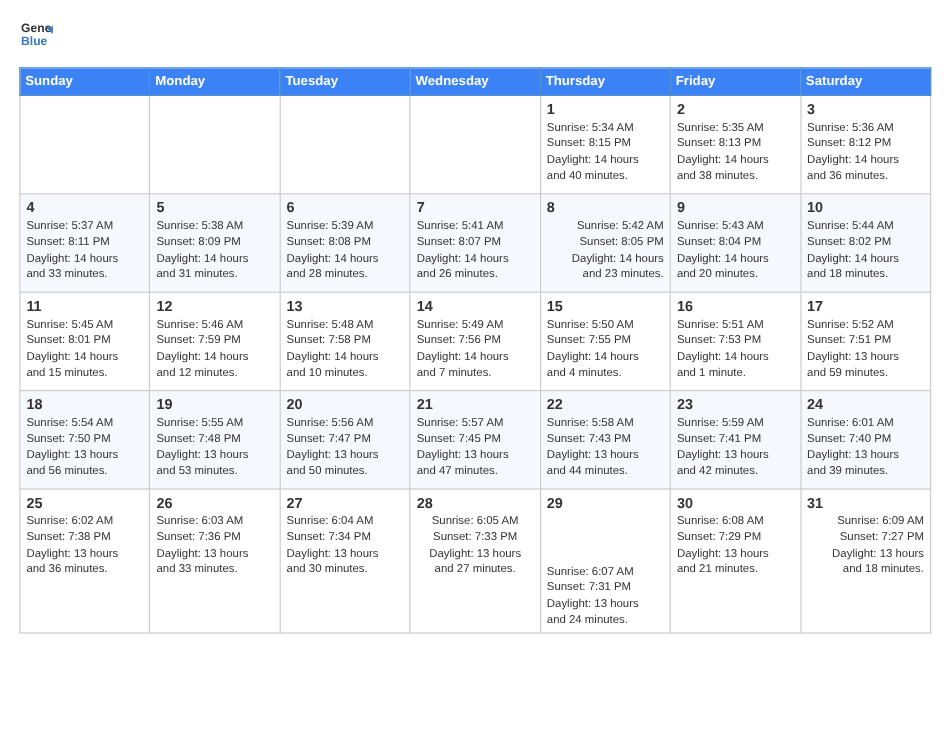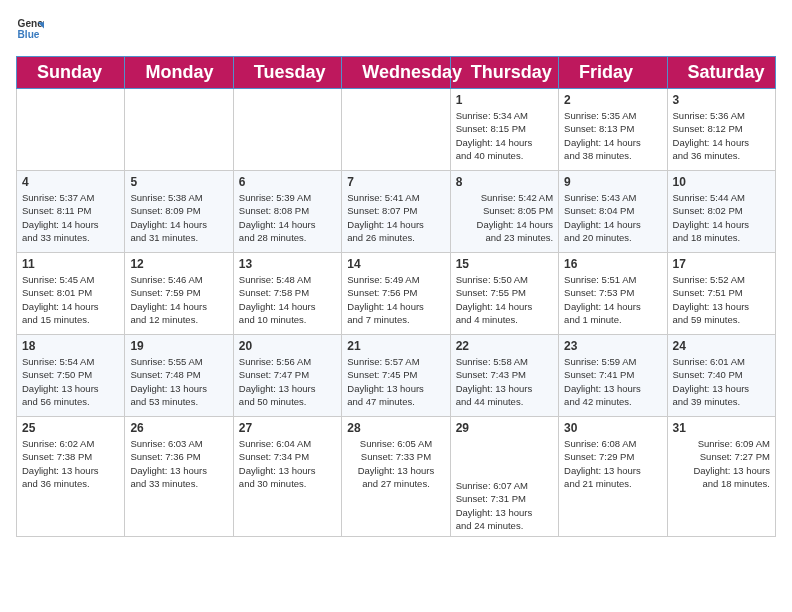--- a/index.html
+++ b/index.html
@@ -36,24 +36,24 @@
     .location-title {
       font-size: 15px;
       color: #444;
     }
     .calendar-table {
       width: 100%;
       border-collapse: collapse;
       table-layout: fixed;
     }
     .calendar-table th {
-      background: #be185d;
+      background: #3b82f6;
       color: #fff;
-      padding: 5px 20px;
-      font-size: 18px;
+      padding: 5px 4px;
+      font-size: 11px;
       text-align: left;
       border: 1px solid #5090cc;
     }
     .calendar-table td {
       border: 1px solid #ccc;
       vertical-align: top;
       padding: 4px 5px;
       font-size: 10px;
       color: #333;
       height: 82px;

